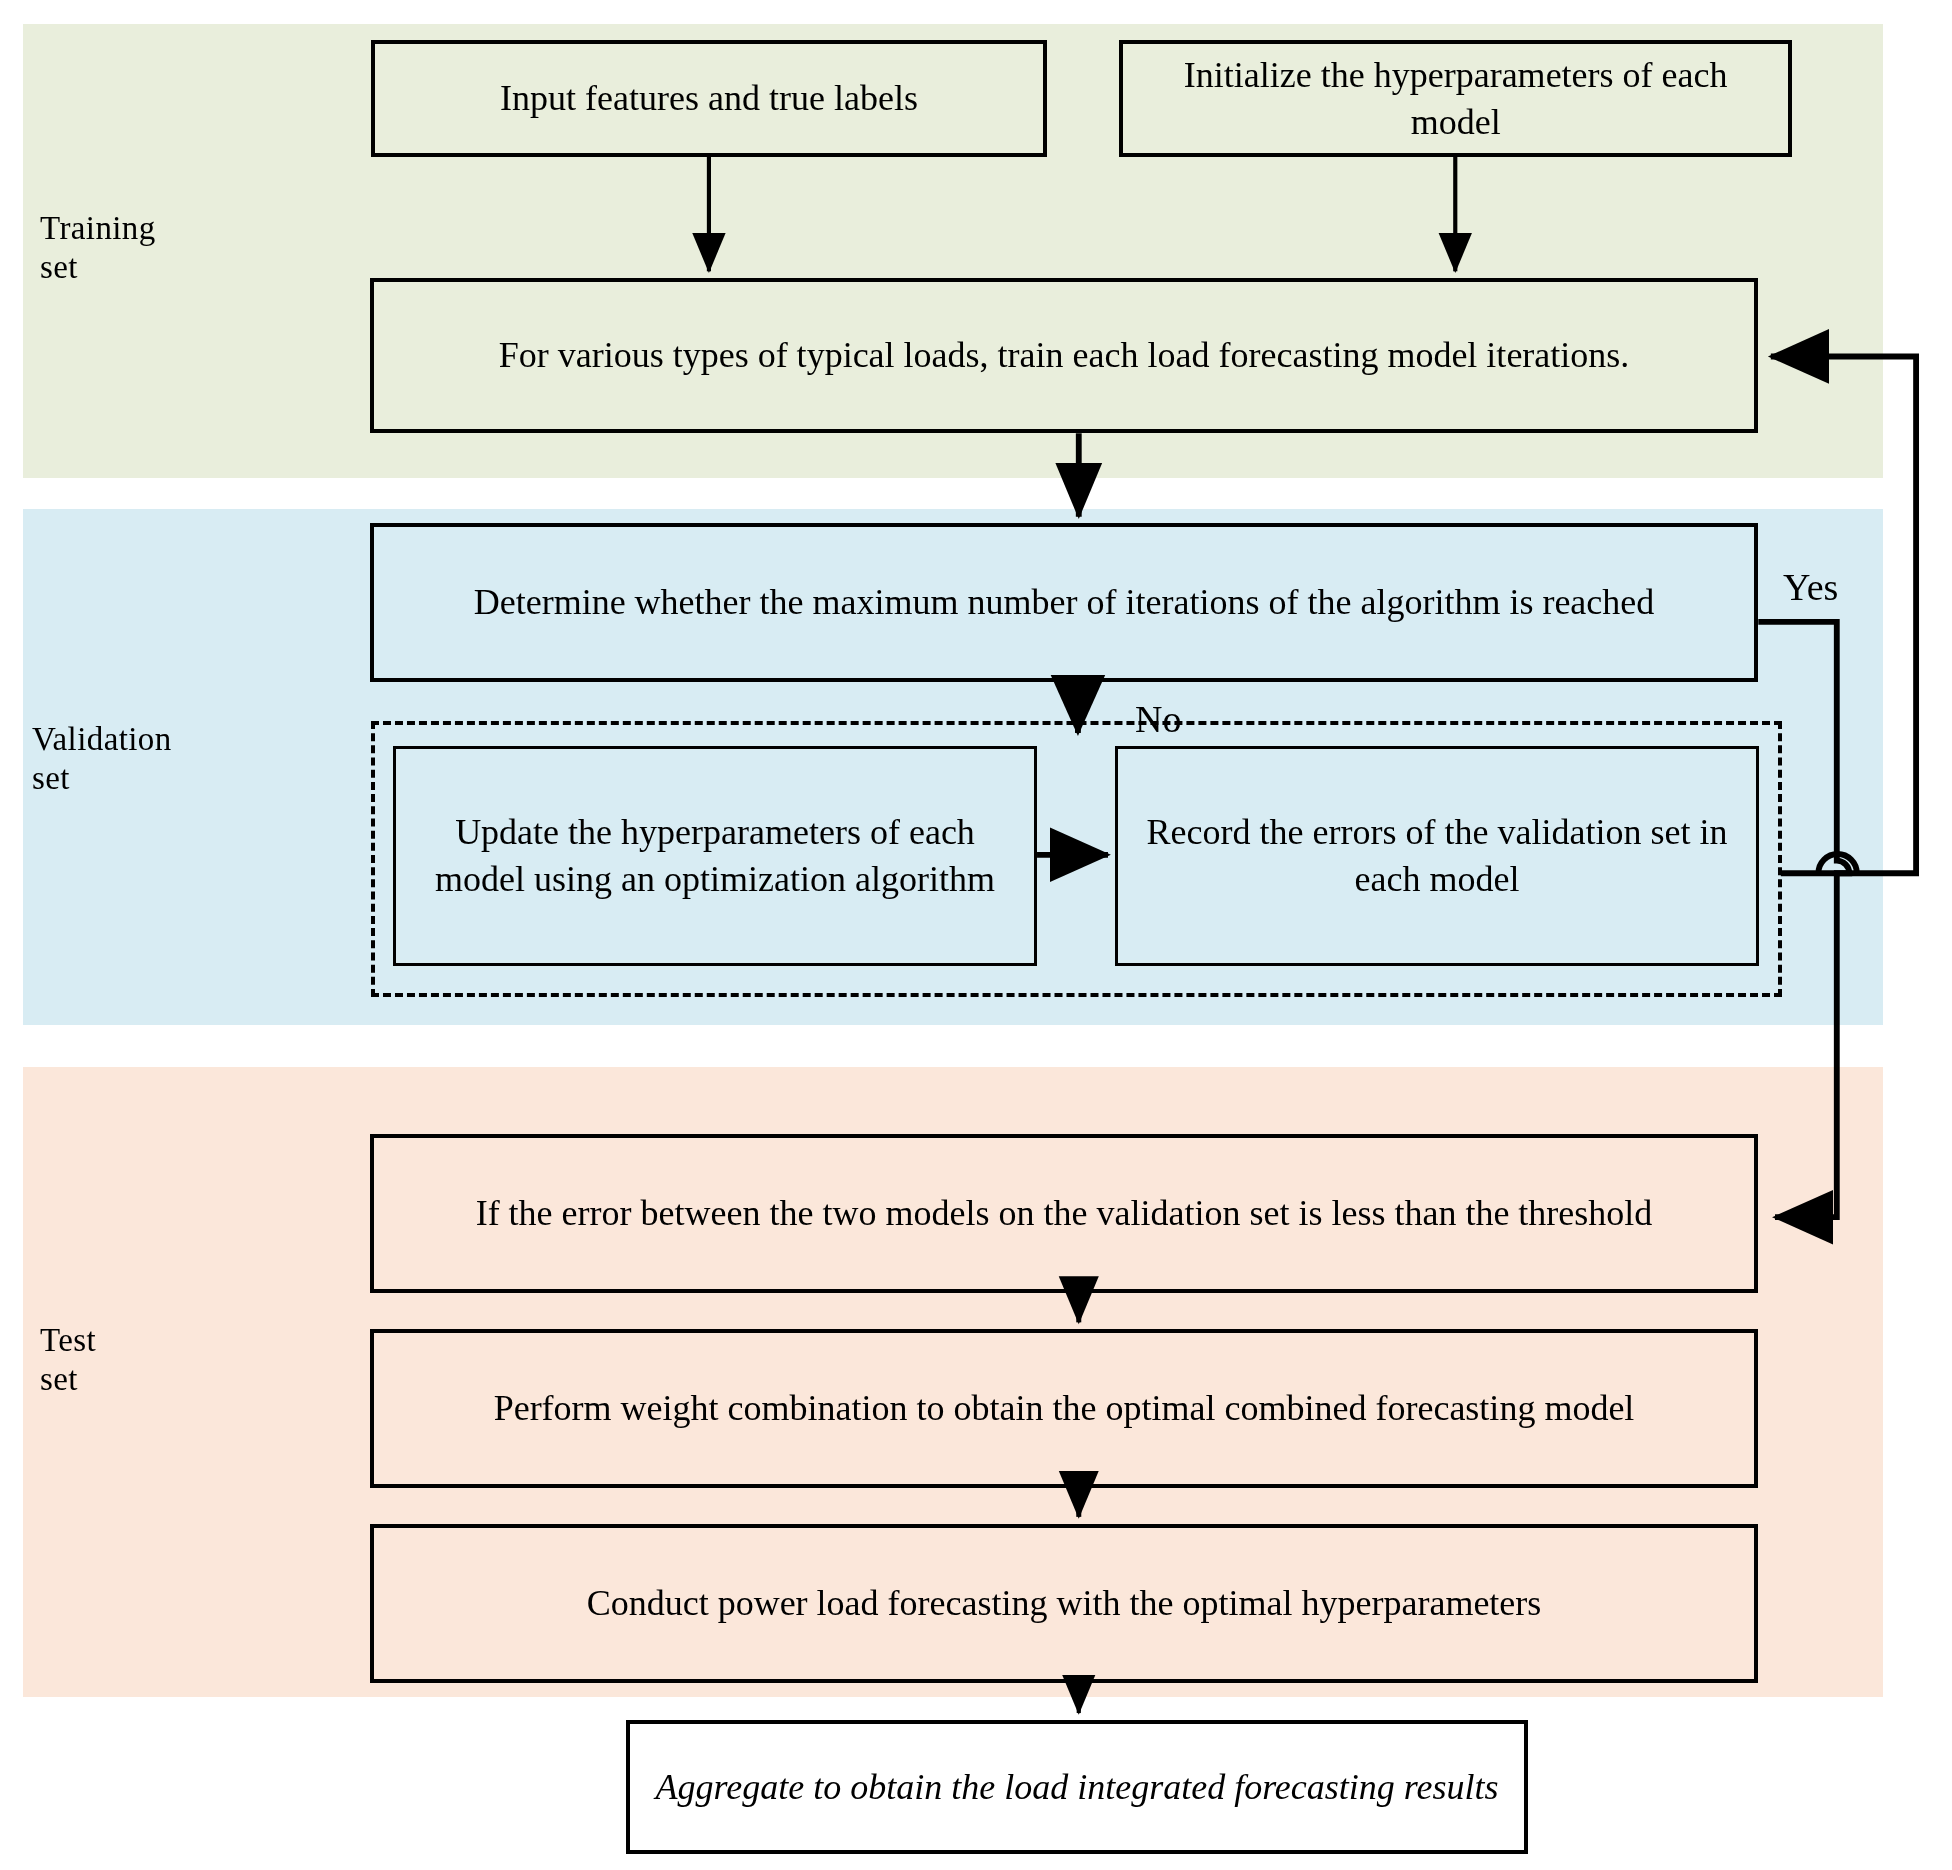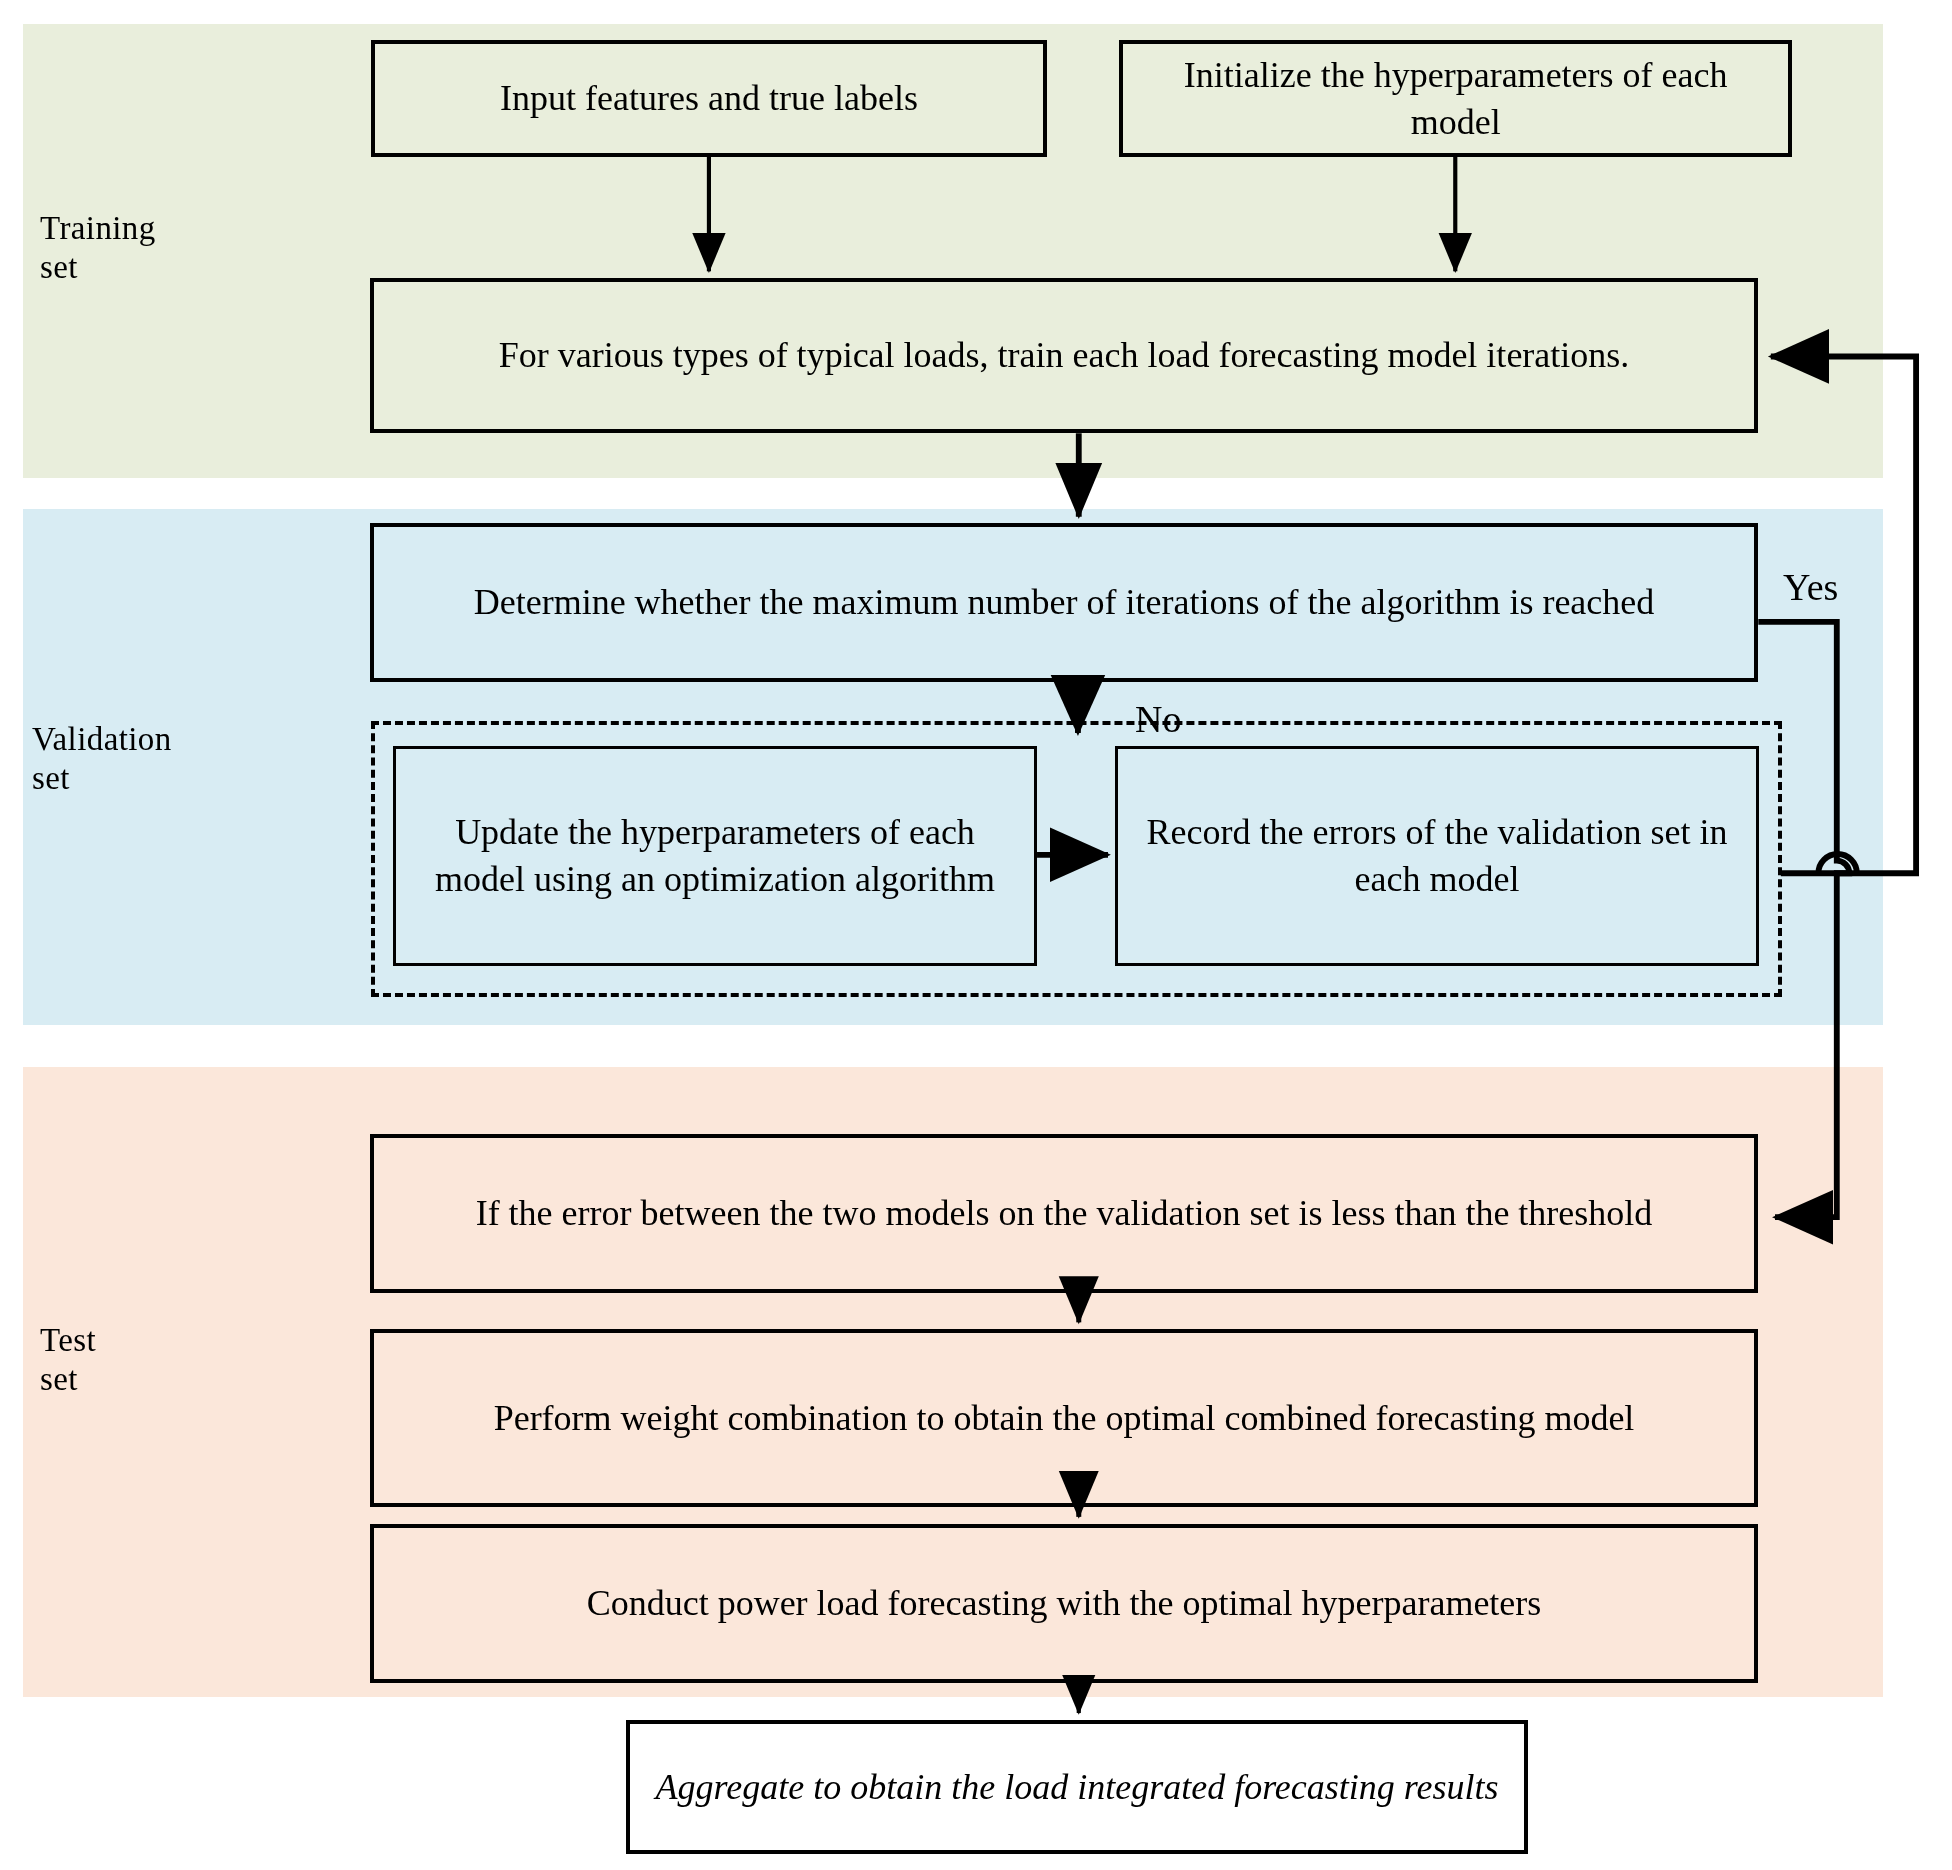--- a/index.html
+++ b/index.html
@@ -109,21 +109,21 @@
   </div>
 
   <div class="node node-blue thin" style="left:1115px; top:746px; width:644px; height:220px;">
     <span>Record the errors of the validation set in each model</span>
   </div>
 
   <div class="node node-orange" style="left:370px; top:1134px; width:1388px; height:159px;">
     <span>If the error between the two models on the validation set is less than the threshold</span>
   </div>
 
-  <div class="node node-orange" style="left:370px; top:1329px; width:1388px; height:178px;">
+  <div class="node node-orange" style="left:370px; top:1329px; width:1388px; height:159px;">
     <span>Perform weight combination to obtain the optimal combined forecasting model</span>
   </div>
 
   <div class="node node-orange" style="left:370px; top:1524px; width:1388px; height:159px;">
     <span>Conduct power load forecasting with the optimal hyperparameters</span>
   </div>
 
   <div class="node node-white" style="left:626px; top:1720px; width:902px; height:134px;font-style:italic;">
     <span>Aggregate to obtain the load integrated forecasting results</span>
   </div>

